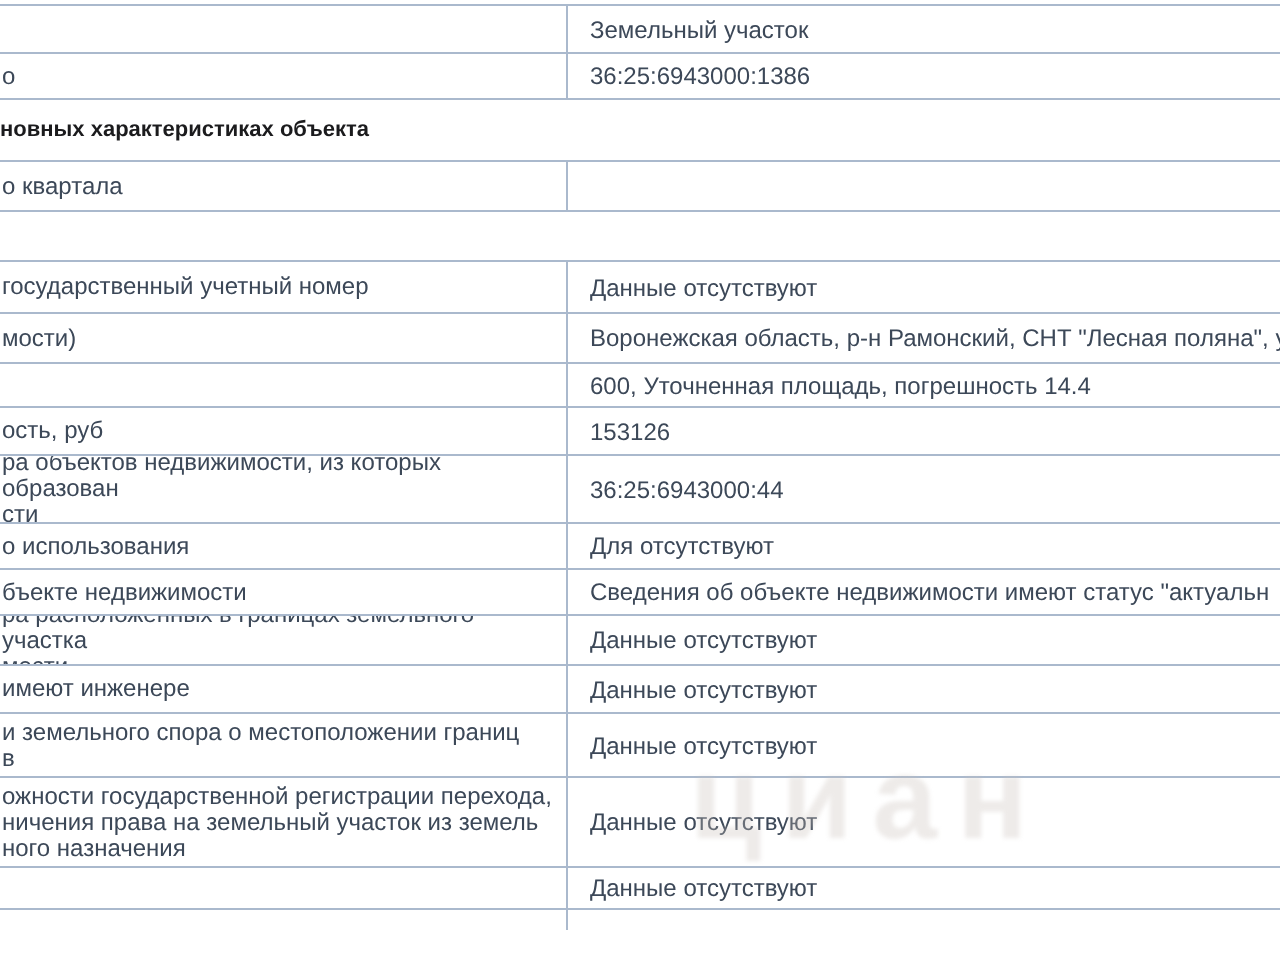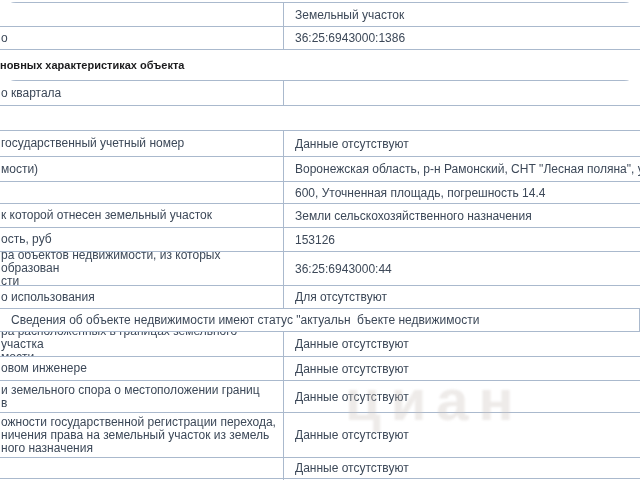--- a/index.html
+++ b/index.html
@@ -4,21 +4,21 @@
 <style>
   * { box-sizing: border-box; }
   html, body { margin: 0; padding: 0; }
   body {
     width: 640px; height: 480px; overflow: hidden; background: #ffffff;
     font-family: "Liberation Sans", "DejaVu Sans", sans-serif;
     font-size: 12px; color: #3c4858;
   }
   .page { position: relative; width: 640px; height: 480px; overflow: hidden; background: #fff; }
 
-  .tbl { border-top: 1px solid #aab9cd; border-radius: 16px; }
+  .tbl { border-top: 1px solid #aab9cd; }
   .tbl-top { margin-top: 2px; }
 
   .row { display: flex; border-bottom: 1px solid #aab9cd; background: #fff; }
   .cell { display: flex; align-items: center; overflow: hidden; }
   .label {
     width: 284px; flex: 0 0 284px;
     border-right: 1px solid #aab9cd;
     padding: 2px 6px 2px 1px;
     white-space: pre-line; line-height: 13px;
   }
@@ -79,47 +79,43 @@
     </div>
     <div class="row h25">
       <div class="cell label">мости)</div>
       <div class="cell value">Воронежская область, р-н Рамонский, СНТ "Лесная поляна", у</div>
     </div>
     <div class="row h22">
       <div class="cell label"></div>
       <div class="cell value">600, Уточненная площадь, погрешность 14.4</div>
     </div>
     <div class="row h24">
-      <div class="cell label">к которой отнесен земельный участок</div>
-      <div class="cell value">Земли сельскохозяйственного назначения</div>
-    </div>
-    <div class="row h24">
       <div class="cell label">ость, руб</div>
       <div class="cell value">153126</div>
     </div>
     <div class="row h34">
       <div class="cell label">ра объектов недвижимости, из которых образован
 сти</div>
       <div class="cell value">36:25:6943000:44</div>
     </div>
     <div class="row h23">
       <div class="cell label">о использования</div>
       <div class="cell value">Для отсутствуют</div>
     </div>
     <div class="row h23">
+      <div class="cell label">бъекте недвижимости</div>
       <div class="cell value">Сведения об объекте недвижимости имеют статус "актуальн</div>
-      <div class="cell label">бъекте недвижимости</div>
     </div>
     <div class="row h25">
       <div class="cell label">ра расположенных в границах земельного участка
 мости</div>
       <div class="cell value">Данные отсутствуют</div>
     </div>
     <div class="row h24">
-      <div class="cell label">овом инженере</div>
+      <div class="cell label">имеют инженере</div>
       <div class="cell value">Данные отсутствуют</div>
     </div>
     <div class="row h32">
       <div class="cell label">и земельного спора о местоположении границ
 в</div>
       <div class="cell value">Данные отсутствуют</div>
     </div>
     <div class="row h45">
       <div class="cell label">ожности государственной регистрации перехода,
 ничения права на земельный участок из земель

